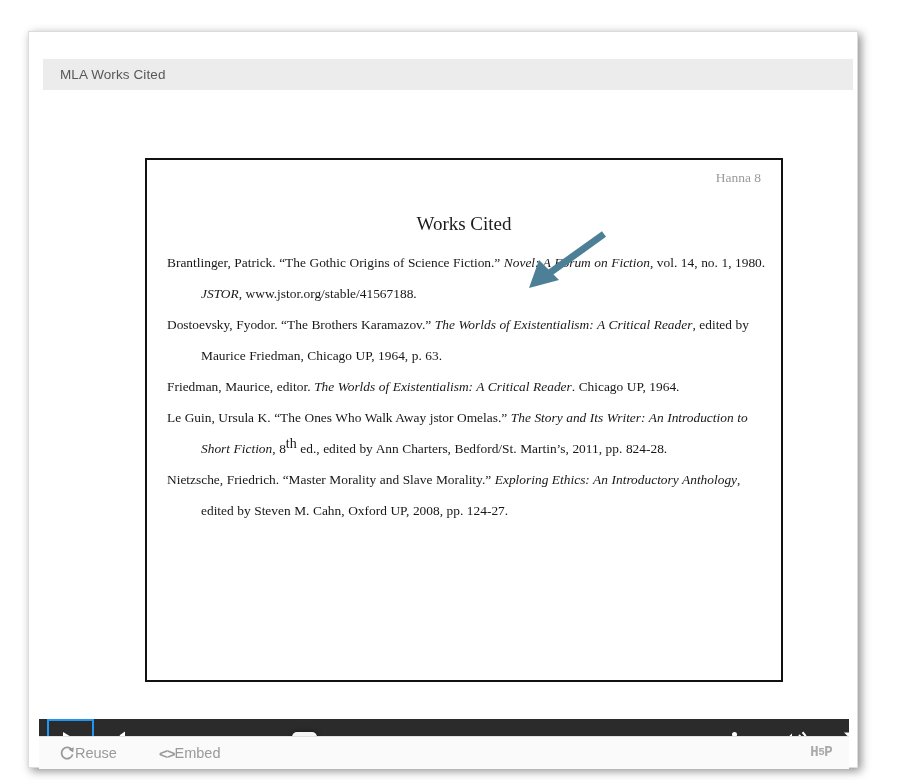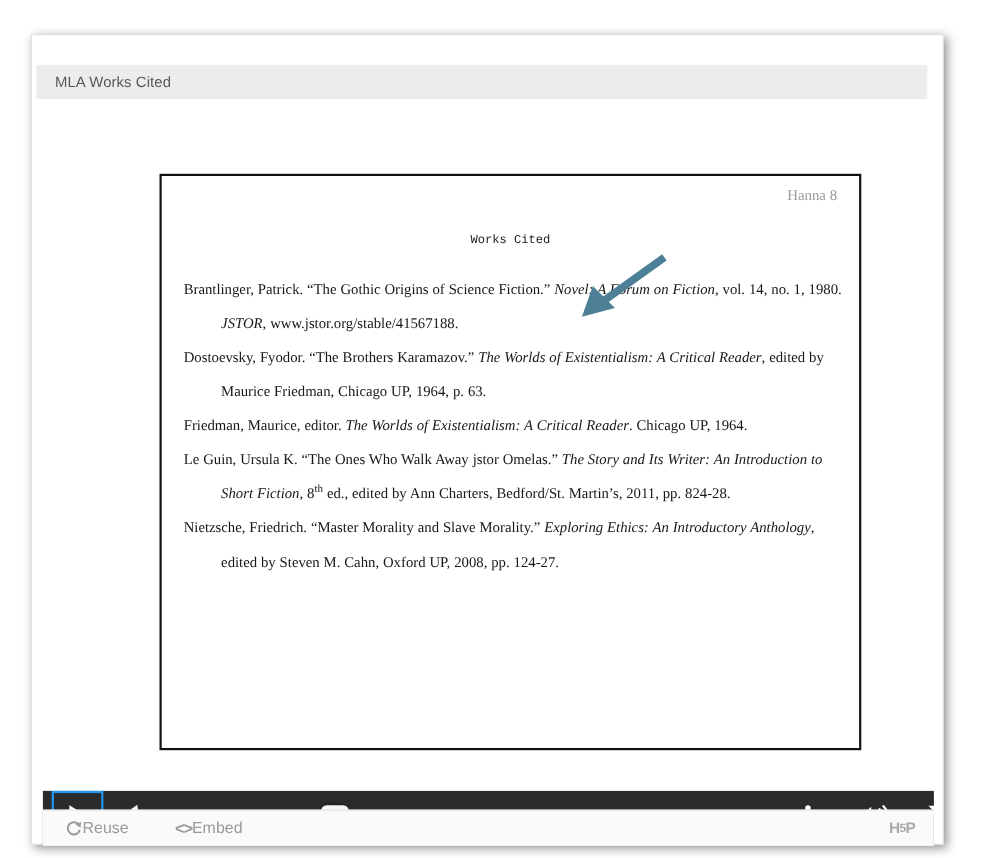--- a/index.html
+++ b/index.html
@@ -21,21 +21,21 @@
     height: 737px;
     background: #ffffff;
     border: 1px solid #dcdcdc;
     box-sizing: border-box;
     box-shadow: 3px 3px 9px rgba(0,0,0,0.45);
   }
 
   
   #title-bar {
     position: absolute;
-    left: 4px;
+    left: 14px;
     top: 27px;
     width: 810px;
     height: 31px;
     background: #ececec;
     box-sizing: border-box;
   }
   #title-text {
     position: absolute;
     left: 17px;
     top: 8px;
@@ -86,23 +86,23 @@
     color: #9a9a9a;
     font-family: "Liberation Serif", serif;
   }
 
   #doc-title {
     position: absolute;
     top: 53px;
     left: 0;
     width: 100%;
     text-align: center;
-    font-size: 11px;
+    font-size: 19px;
     color: #1c1c1c;
-    font-family: Liberation Mono, monospace;
+    font-family: Liberation Serif, serif;
   }
 
   #citation-list {
     position: absolute;
     left: 20px;
     top: 87px;
     right: 14px;
   }
 
   .citation {
@@ -110,21 +110,21 @@
     line-height: 31px;
     text-indent: -34px;
     padding-left: 34px;
     margin: 0 0 0 0;
     text-align: left;
     word-spacing: 0.2px;
     color: #171717;
   }
   .citation i { font-style: italic; }
   .citation sup {
-    font-size: 10px;
+    font-size: 14px;
     vertical-align: super;
     line-height: 0;
   }
 
   
   #annot-arrow {
     position: absolute;
     left: 476px;
     top: 140px;
     width: 96px;
@@ -292,21 +292,21 @@
     font-family: "Liberation Sans", sans-serif;
   }
   #h5p-logo {
     position: absolute;
     right: 17px;
     top: 7px;
     font-size: 14px;
     font-weight: bold;
     color: #aaaaaa;
     letter-spacing: -0.6px;
-    font-family: Liberation Sans, sans-serif;
+    font-family: Liberation Mono, monospace;
   }
   #h5p-logo .five {
     font-size: 11px;
     vertical-align: 1px;
   }
 </style>
 </head>
 <body>
 
 <div id="h5p-frame">

